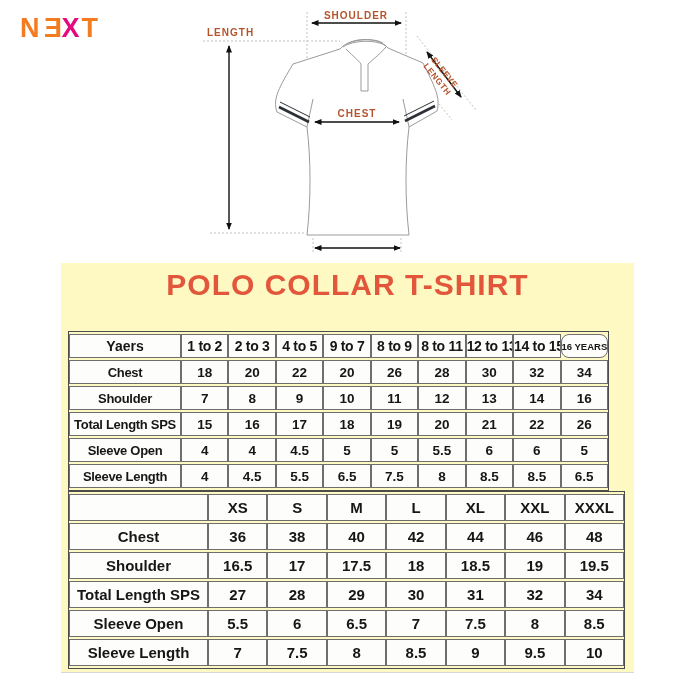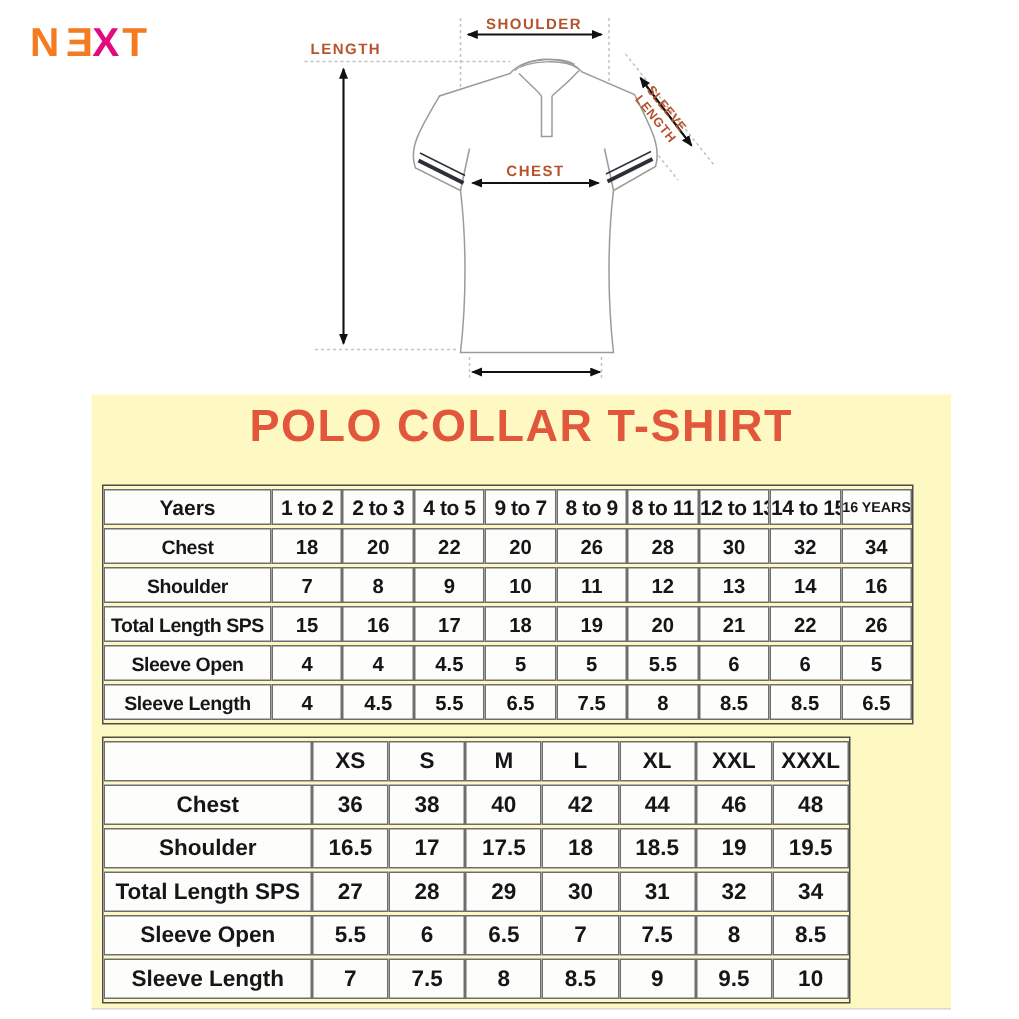--- a/index.html
+++ b/index.html
@@ -25,27 +25,27 @@
   .panel{position:absolute;left:61px;top:263px;width:573px;height:409px;
          background:#fef9c3;border-bottom:1px solid #d8d8d8;}
   .title{margin-top:5px;text-align:center;font-size:30px;font-weight:bold;
          color:#e2573b;letter-spacing:1px;}
 
   
   .t{border-collapse:separate;border-spacing:0 2px;table-layout:fixed;
      border:1px solid #4c4c4c;color:#161616;font-weight:bold;position:absolute;}
   .t th,.t td{border:1px solid #6e6e6e;background:#fdfdfc;text-align:center;
      padding:0;overflow:hidden;white-space:nowrap;}
-  .t1{left:7px;top:60px;width:541px;}
+  .t1{left:7px;top:68px;width:541px;}
   .t1 th,.t1 td{height:22px;font-size:13.5px;}
   .t1 th{font-size:14px;letter-spacing:-0.3px;}
   .t1 th:first-child{width:110px;font-size:14px;letter-spacing:0;}
-  .t1 th:last-child{font-size:9.5px;letter-spacing:0;}
+  .t1 th:last-child{font-size:9.5px;letter-spacing:0;border-radius:8px;}
   .t1 td:first-child{font-size:13px;letter-spacing:-0.3px;}
-  .t2{left:7px;top:228px;width:499px;}
+  .t2{left:7px;top:228px;width:557px;}
   .t2 th,.t2 td{height:25px;font-size:15px;}
   .t2 th:first-child{width:137px;}
 </style>
 </head>
 <body>
 
 <div class="logo">
   <div><span class="lg o">N</span><span class="lg o mirror">E</span><span class="lg m">X</span><span class="lg o">T</span></div>
 </div>
 

